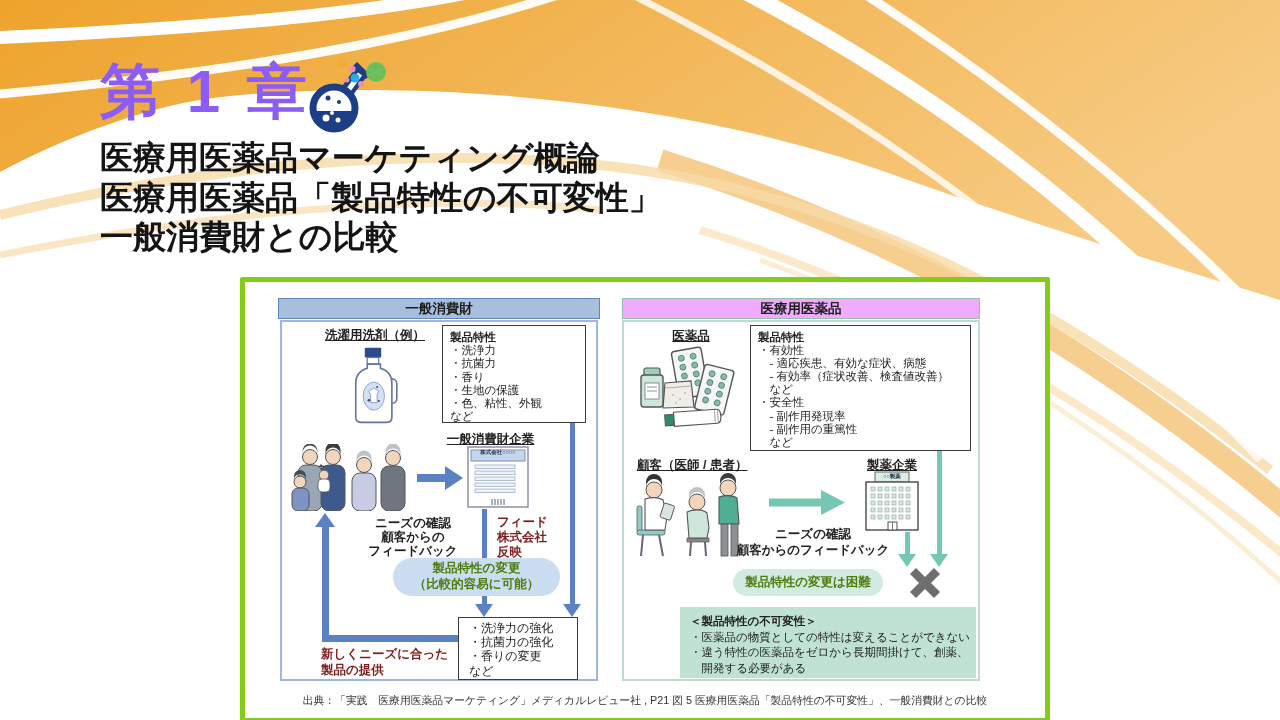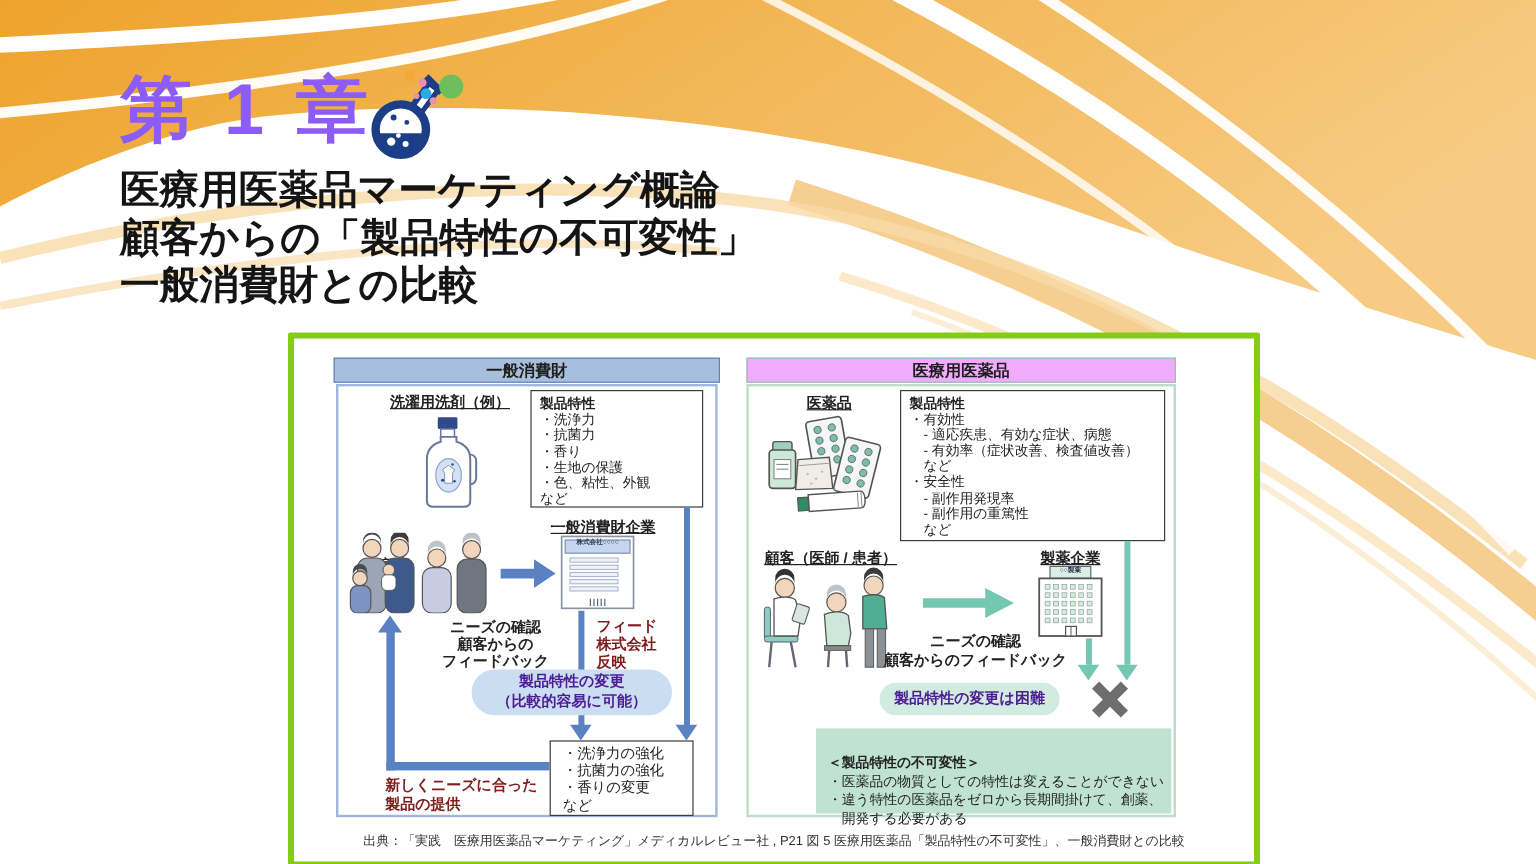--- a/index.html
+++ b/index.html
@@ -13,26 +13,26 @@
   .panel-header{font-size:13.5px;font-weight:bold;color:#1d1d1d;text-align:center;box-sizing:border-box;}
   .panel-body{box-sizing:border-box;background:transparent;}
   .lbl{font-size:12.5px;font-weight:bold;color:#222;text-decoration:underline;}
   .ctr{text-align:center;}
   .featbox{background:#fff;border:1.5px solid #3c3c3c;font-size:11.5px;color:#222;
            padding:5px 7px;box-sizing:border-box;}
   .fb-title{font-weight:bold;}
   .fitem{white-space:pre;}
   .lh-l{line-height:13.2px;}
   .lh-r{line-height:13.1px;}
-  .oval{border-radius:50px;text-align:center;font-size:12.5px;font-weight:bold;color:#4c1d95;box-sizing:border-box;}
+  .oval{border-radius:50px;text-align:center;font-size:12.5px;font-weight:bold;color:#4d7c0f;box-sizing:border-box;}
   .mcenter{font-size:12.5px;font-weight:bold;color:#222;text-align:center;}
   .mleft{font-size:12.5px;font-weight:bold;color:#7f1d1d;}
   .resultbox{background:#fff;border:1.5px solid #3c3c3c;font-size:12px;line-height:14.2px;color:#222;
              padding:3px 10px;box-sizing:border-box;}
-  .notebox{font-size:11.5px;line-height:15.5px;color:#222;padding:22px 10px;box-sizing:border-box;}
+  .notebox{font-size:11.5px;line-height:15.5px;color:#222;padding:7px 10px;box-sizing:border-box;}
   .caption{font-size:10.8px;color:#333;text-align:center;}
   .vline-b{background:#5A82C3;}
   .vline-g{background:#74C7B3;}
   .tri{width:0;height:0;}
   .tri-down-b{border-left:9.5px solid transparent;border-right:9.5px solid transparent;border-top:13px solid #5A82C3;}
   .tri-down-g{border-left:9.5px solid transparent;border-right:9.5px solid transparent;border-top:13px solid #74C7B3;}
   .tri-up-b{border-left:10.5px solid transparent;border-right:10.5px solid transparent;border-bottom:14px solid #5A82C3;}
   .sign-text{font-weight:bold;color:#24324d;text-align:center;}
 </style>
 </head>
@@ -77,21 +77,21 @@
     <circle cx="57" cy="22" r="4.5" fill="#2BA9E0"></circle>
     <circle cx="44" cy="7" r="4.5" fill="#F2A93B"></circle>
     <circle cx="54" cy="13" r="3.5" fill="#EC8FB0"></circle>
     <circle cx="49" cy="24" r="2.5" fill="#EC8FB0"></circle>
     <circle cx="63" cy="28" r="3" fill="#EC8FB0"></circle>
     <circle cx="78" cy="16" r="10" fill="#6CBF5A"></circle>
   </svg>
 
   <div class="abs subtitle" style="left:100px;top:138px;">
     <div>医療用医薬品マーケティング概論</div>
-    <div>顧客からの「製品特性の不可変性」</div>
+    <div>医療用医薬品「製品特性の不可変性」</div>
     <div>一般消費財との比較</div>
   </div>
 
   <div class="card">
 
     <div class="abs panel-header" style="left:33px;top:16px;width:322px;height:21px;line-height:20px;background:#A8BEDD;border:1px solid #5F84BE;">一般消費財</div>
     <div class="abs panel-body" style="left:35px;top:38px;width:318px;height:361px;border:2px solid #9FB7DA;"></div>
 
     <div class="abs lbl ctr" style="left:55px;top:45px;width:150px;">洗濯用洗剤（例）</div>
 
@@ -141,21 +141,21 @@
       <rect x="62" y="29" width="24" height="38" rx="8" fill="#C8CCE2" stroke="#555" stroke-width="1"></rect>
       <circle cx="103" cy="14" r="7.5" fill="#F2D6BC" stroke="#555" stroke-width="1"></circle>
       <path d="M95.5,12 A7.5,7.5 0 0 1 110.5,12 L110.5,7 A7.5,7.5 0 0 0 95.5,7 Z" fill="#BFC3C7"></path>
       <rect x="91" y="22" width="24" height="45" rx="8" fill="#6F7680" stroke="#555" stroke-width="1"></rect>
     </svg>
 
     <svg class="abs" style="left:172px;top:184px;" width="46" height="24" viewBox="0 0 46 24">
       <path d="M0,8 H28 V0 L46,12 L28,24 V16 H0 Z" fill="#5A82C3"></path>
     </svg>
 
-    <div class="abs lbl ctr" style="left:190px;top:149px;width:135px;">一般消費財企業</div>
+    <div class="abs lbl ctr" style="left:178px;top:149px;width:135px;">一般消費財企業</div>
 
     <svg class="abs" style="left:222px;top:164px;" width="62" height="62" viewBox="0 0 62 62">
       <rect x="1" y="1" width="60" height="60" fill="#ffffff" stroke="#8A93A3" stroke-width="1.5"></rect>
       <rect x="4" y="4" width="54" height="11" fill="#C5D6EE" stroke="#7D8FB0" stroke-width="1"></rect>
       <rect x="8" y="19" width="40" height="3.5" fill="#EFF2F7" stroke="#9FB0CC" stroke-width="0.8"></rect>
       <rect x="8" y="25" width="40" height="3.5" fill="#EFF2F7" stroke="#9FB0CC" stroke-width="0.8"></rect>
       <rect x="8" y="31" width="40" height="3.5" fill="#EFF2F7" stroke="#9FB0CC" stroke-width="0.8"></rect>
       <rect x="8" y="37" width="40" height="3.5" fill="#EFF2F7" stroke="#9FB0CC" stroke-width="0.8"></rect>
       <rect x="8" y="43" width="40" height="3.5" fill="#EFF2F7" stroke="#9FB0CC" stroke-width="0.8"></rect>
       <g stroke="#5a6472" stroke-width="1">

